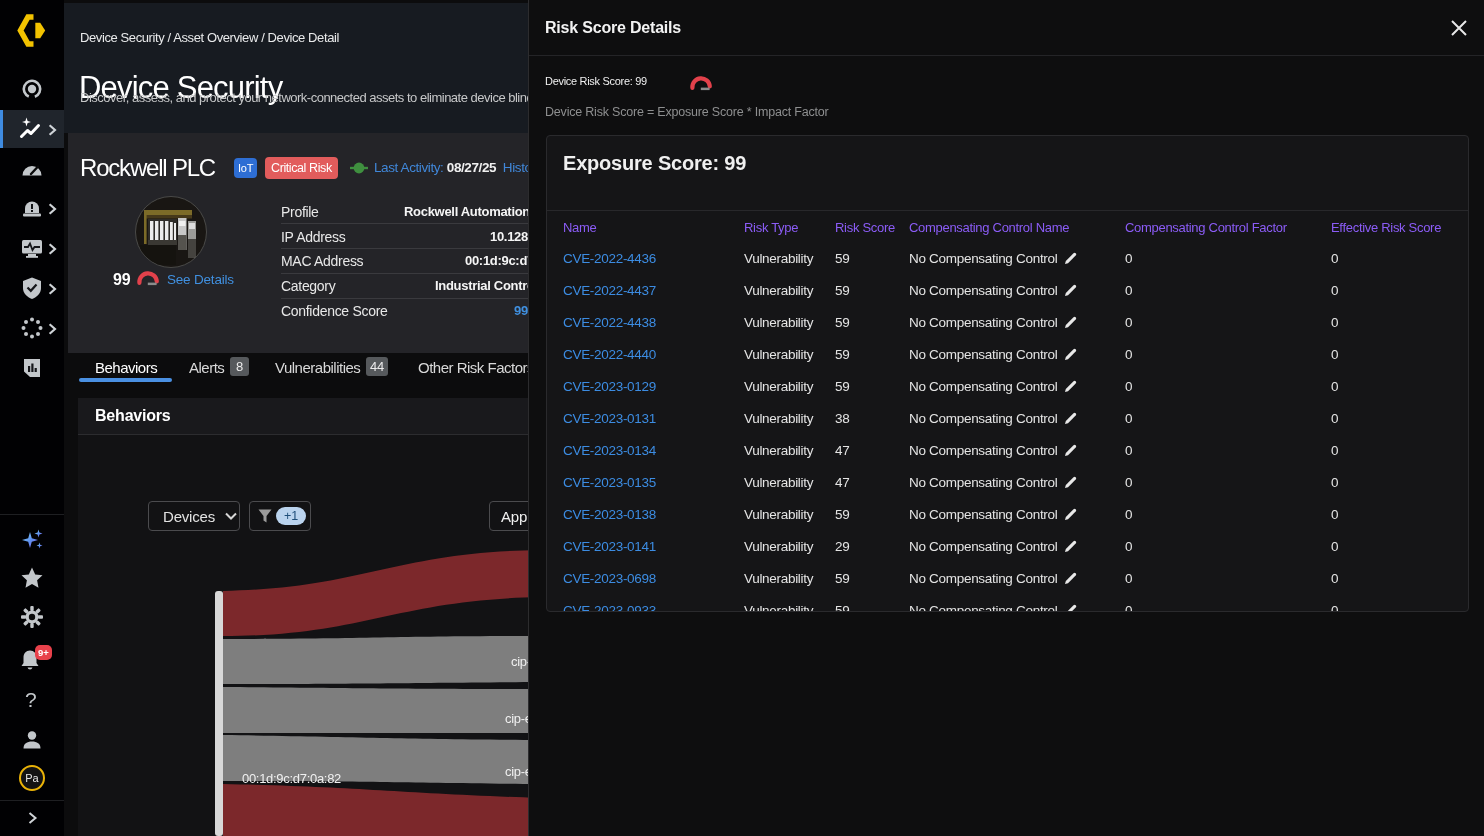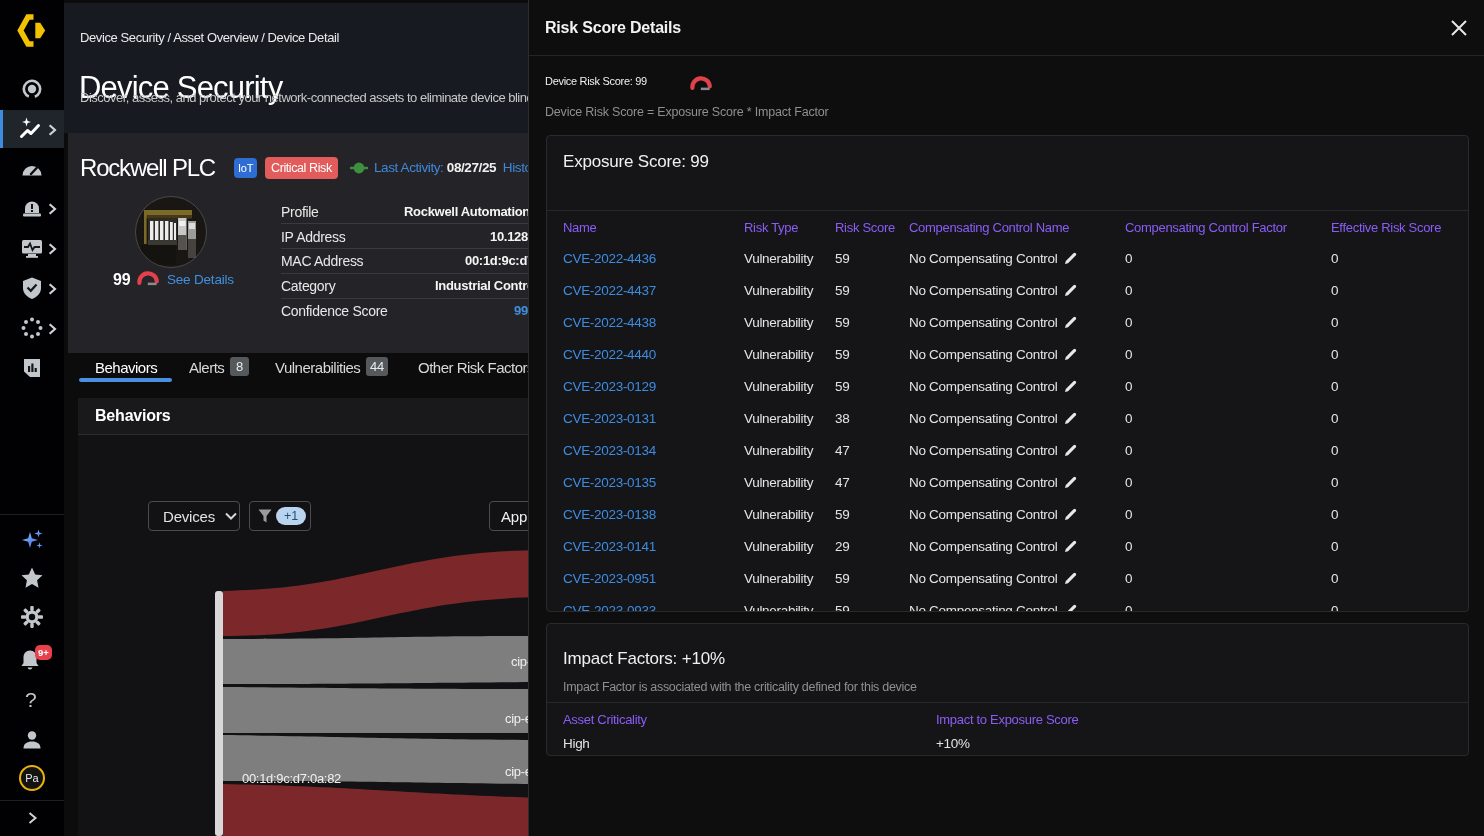--- a/index.html
+++ b/index.html
@@ -48,21 +48,21 @@
      color:#e2e2e2; font-size:15px; display:flex; align-items:center; }
 
   
   #panel { position:absolute; left:528px; top:0; width:956px; height:836px; background:#0e0e0f; border-left:1px solid #2c2c2e; }
   #phead { position:absolute; left:0; top:0; width:956px; height:56px; border-bottom:1px solid #242427; }
   .ptit { position:absolute; left:16px; top:19px; font-size:16px; font-weight:700; color:#f2f2f2; letter-spacing:-0.2px;}
   .drs { position:absolute; left:16px; top:75px; font-size:11px; color:#f0f0f0; letter-spacing:-0.3px; }
   .formula { position:absolute; left:16px; top:105px; font-size:12.5px; color:#8e8f90; letter-spacing:-0.2px; }
 
   .pcard { position:absolute; left:17px; width:923px; background:#151517; border:1px solid #2a2a2d; border-radius:4px; overflow:hidden; }
-  .cardtitle { position:absolute; left:16px; font-size:17px; font-weight:400; color:#f0f0f0; letter-spacing:-0.2px;}
+  .cardtitle { position:absolute; left:16px; font-size:20px; font-weight:700; color:#f0f0f0; letter-spacing:-0.2px;}
   .carddesc { position:absolute; left:16px; font-size:12.5px; color:#8e8f90; letter-spacing:-0.3px; }
   .thline { position:absolute; left:0; width:923px; height:0; border-top:1px solid #28282b; }
   .th { position:absolute; font-size:13px; font-weight:400; color:#8b5cf6; letter-spacing:-0.3px;}
   .td { position:absolute; font-size:13.5px; color:#e4e4e4; letter-spacing:-0.3px; }
   .cve { color:#3c8ce2; }
 </style>
 </head>
 <body>
 <div id="stage">
 
@@ -412,42 +412,33 @@
       <div class="td" style="left:578px; top:371px;">0</div>
       <div class="td" style="left:784px; top:371px;">0</div>
       <div class="td cve" style="left:16px; top:403px;">CVE-2023-0141</div>
       <div class="td" style="left:197px; top:403px;">Vulnerability</div>
       <div class="td" style="left:288px; top:403px;">29</div>
       <div class="td" style="left:362px; top:403px;">No Compensating Control <svg width="13" height="13" viewBox="0 0 13 13" style="vertical-align:-1.5px; margin-left:3px;">
               <path d="M1,12 L1.8,9 L9.5,1.3 A1.4,1.4 0 0 1 11.7,3.5 L4,11.2 Z" fill="#e8e8e8"></path>
             </svg></div>
       <div class="td" style="left:578px; top:403px;">0</div>
       <div class="td" style="left:784px; top:403px;">0</div>
-      <div class="td cve" style="left:16px; top:435px;">CVE-2023-0951</div>
+      <div class="td cve" style="left:16px; top:435px;">CVE-2023-0698</div>
       <div class="td" style="left:197px; top:435px;">Vulnerability</div>
       <div class="td" style="left:288px; top:435px;">59</div>
       <div class="td" style="left:362px; top:435px;">No Compensating Control <svg width="13" height="13" viewBox="0 0 13 13" style="vertical-align:-1.5px; margin-left:3px;">
               <path d="M1,12 L1.8,9 L9.5,1.3 A1.4,1.4 0 0 1 11.7,3.5 L4,11.2 Z" fill="#e8e8e8"></path>
             </svg></div>
       <div class="td" style="left:578px; top:435px;">0</div>
       <div class="td" style="left:784px; top:435px;">0</div>
       <div class="td cve" style="left:16px; top:467px;">CVE-2023-0933</div>
       <div class="td" style="left:197px; top:467px;">Vulnerability</div>
       <div class="td" style="left:288px; top:467px;">59</div>
       <div class="td" style="left:362px; top:467px;">No Compensating Control <svg width="13" height="13" viewBox="0 0 13 13" style="vertical-align:-1.5px; margin-left:3px;">
               <path d="M1,12 L1.8,9 L9.5,1.3 A1.4,1.4 0 0 1 11.7,3.5 L4,11.2 Z" fill="#e8e8e8"></path>
             </svg></div>
       <div class="td" style="left:578px; top:467px;">0</div>
       <div class="td" style="left:784px; top:467px;">0</div>
       </div>
     </div>
 
-    <div class="pcard" style="top:623px; height:133px;">
-      <div class="cardtitle" style="top:25px;">Impact Factors: +10%</div>
-      <div class="carddesc" style="top:56px;">Impact Factor is associated with the criticality defined for this device</div>
-      <div class="thline" style="top:78px;"></div>
-      <div class="th" style="left:16px; top:88px;">Asset Criticality</div>
-      <div class="th" style="left:389px; top:88px;">Impact to Exposure Score</div>
-      <div class="td" style="left:16px; top:112px;">High</div>
-      <div class="td" style="left:389px; top:112px;">+10%</div>
-    </div>
   </div>
 </div>
 
 </body></html>

